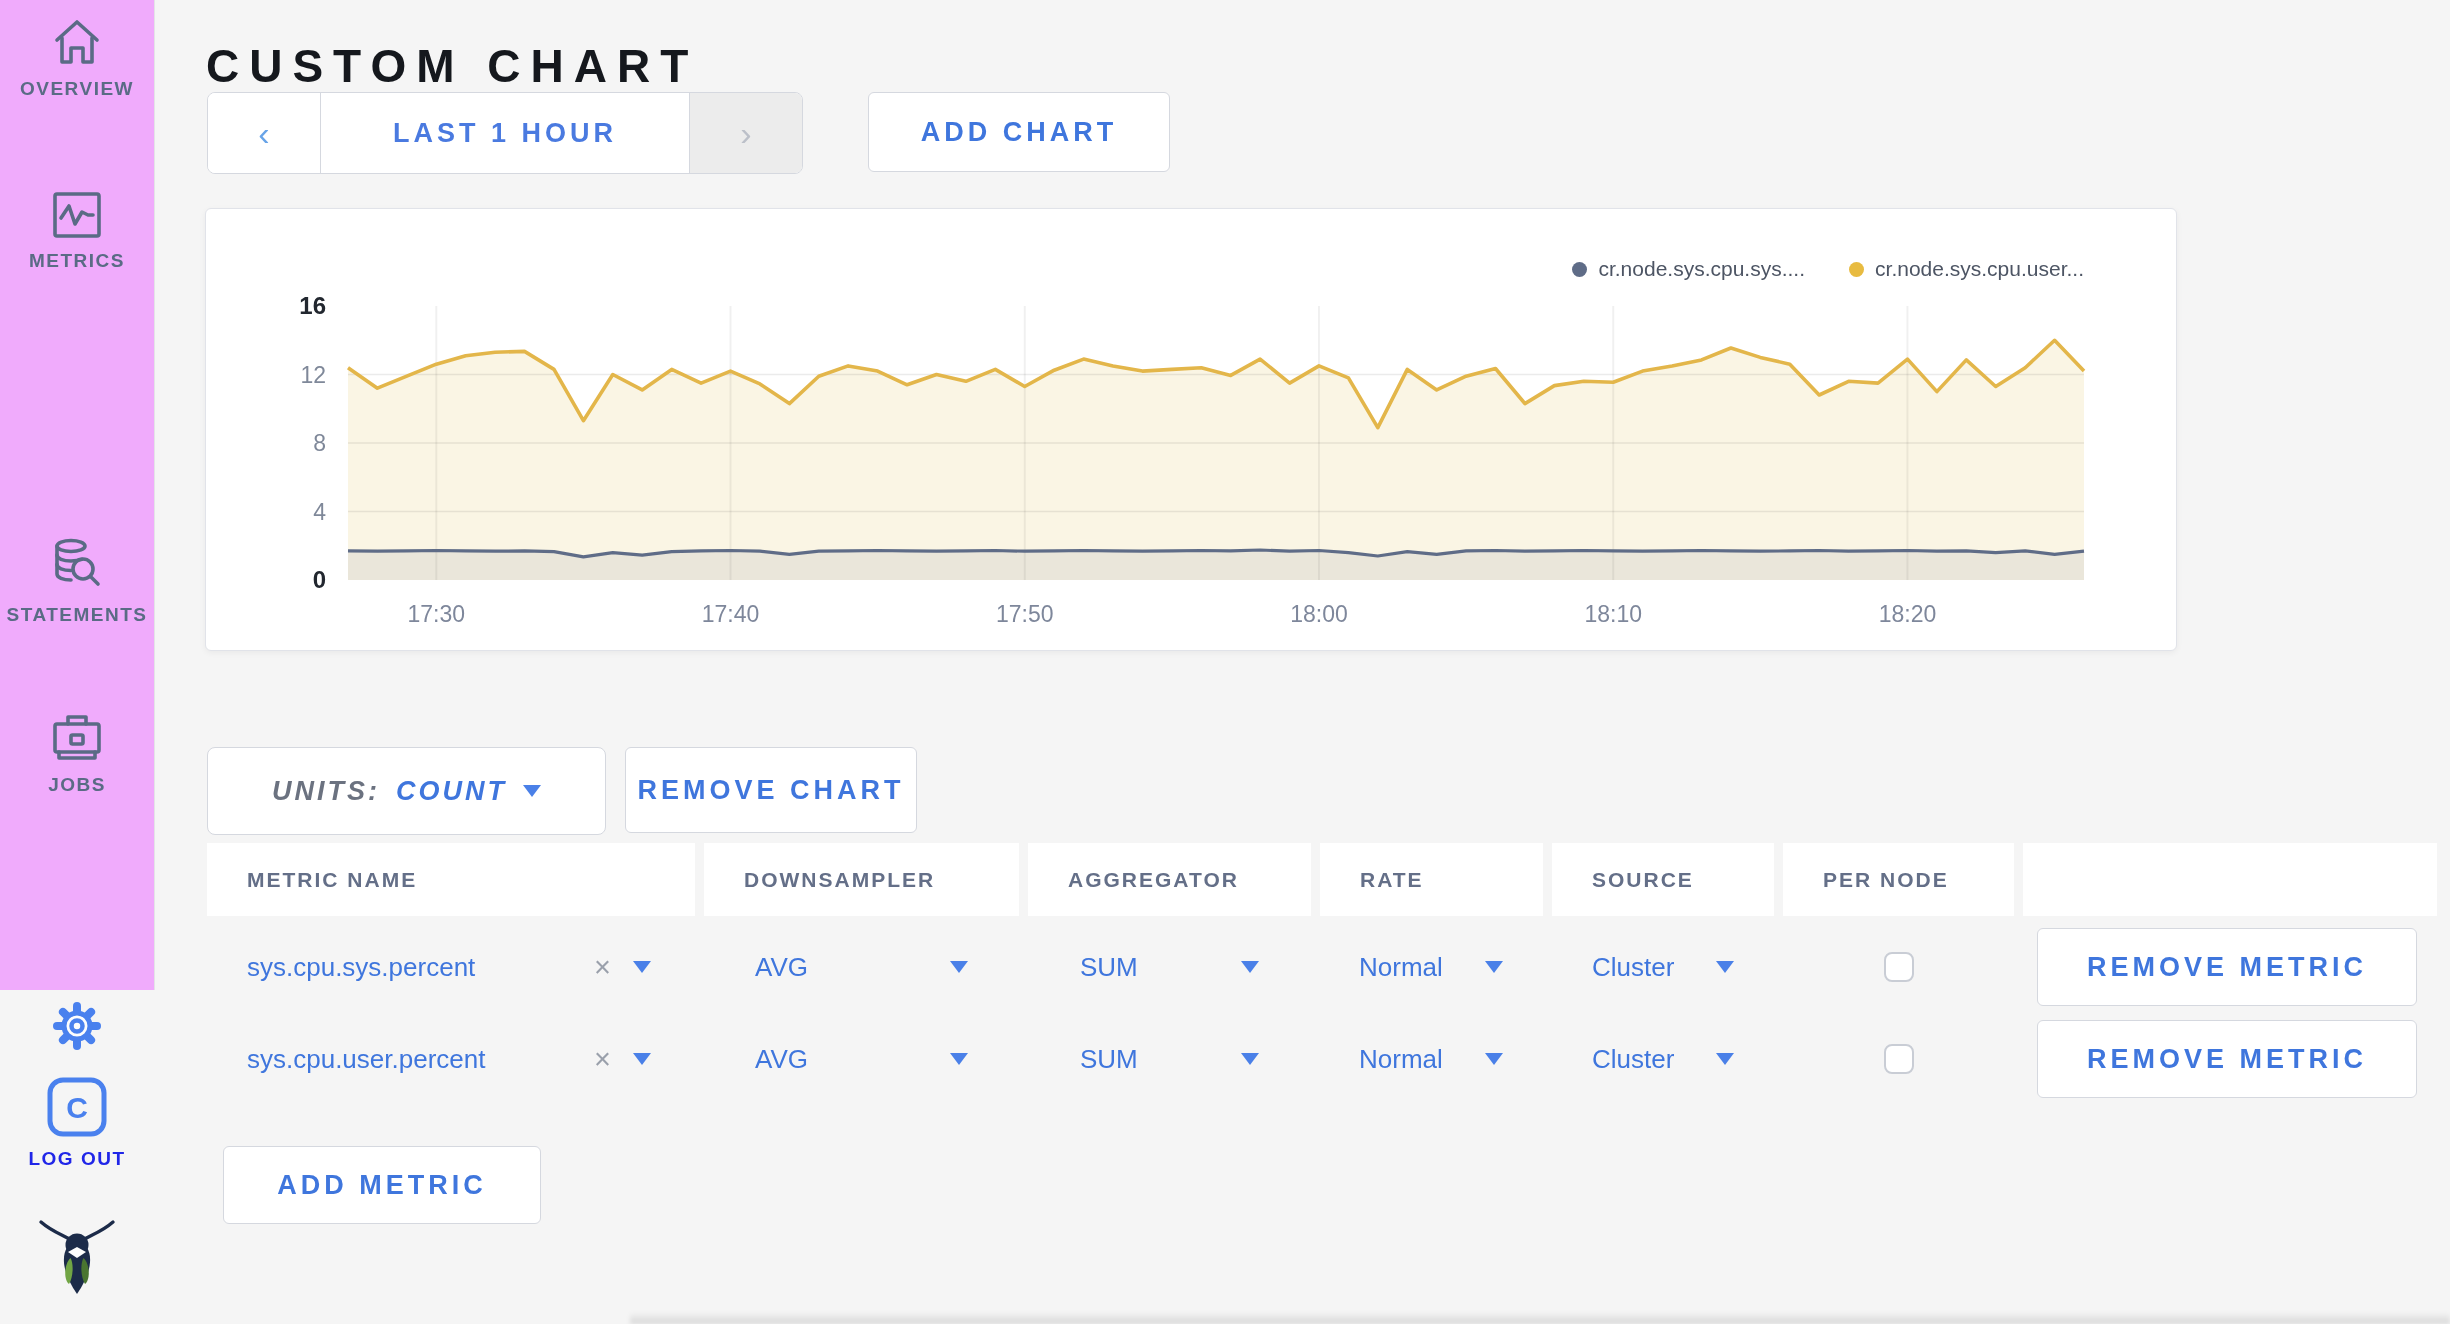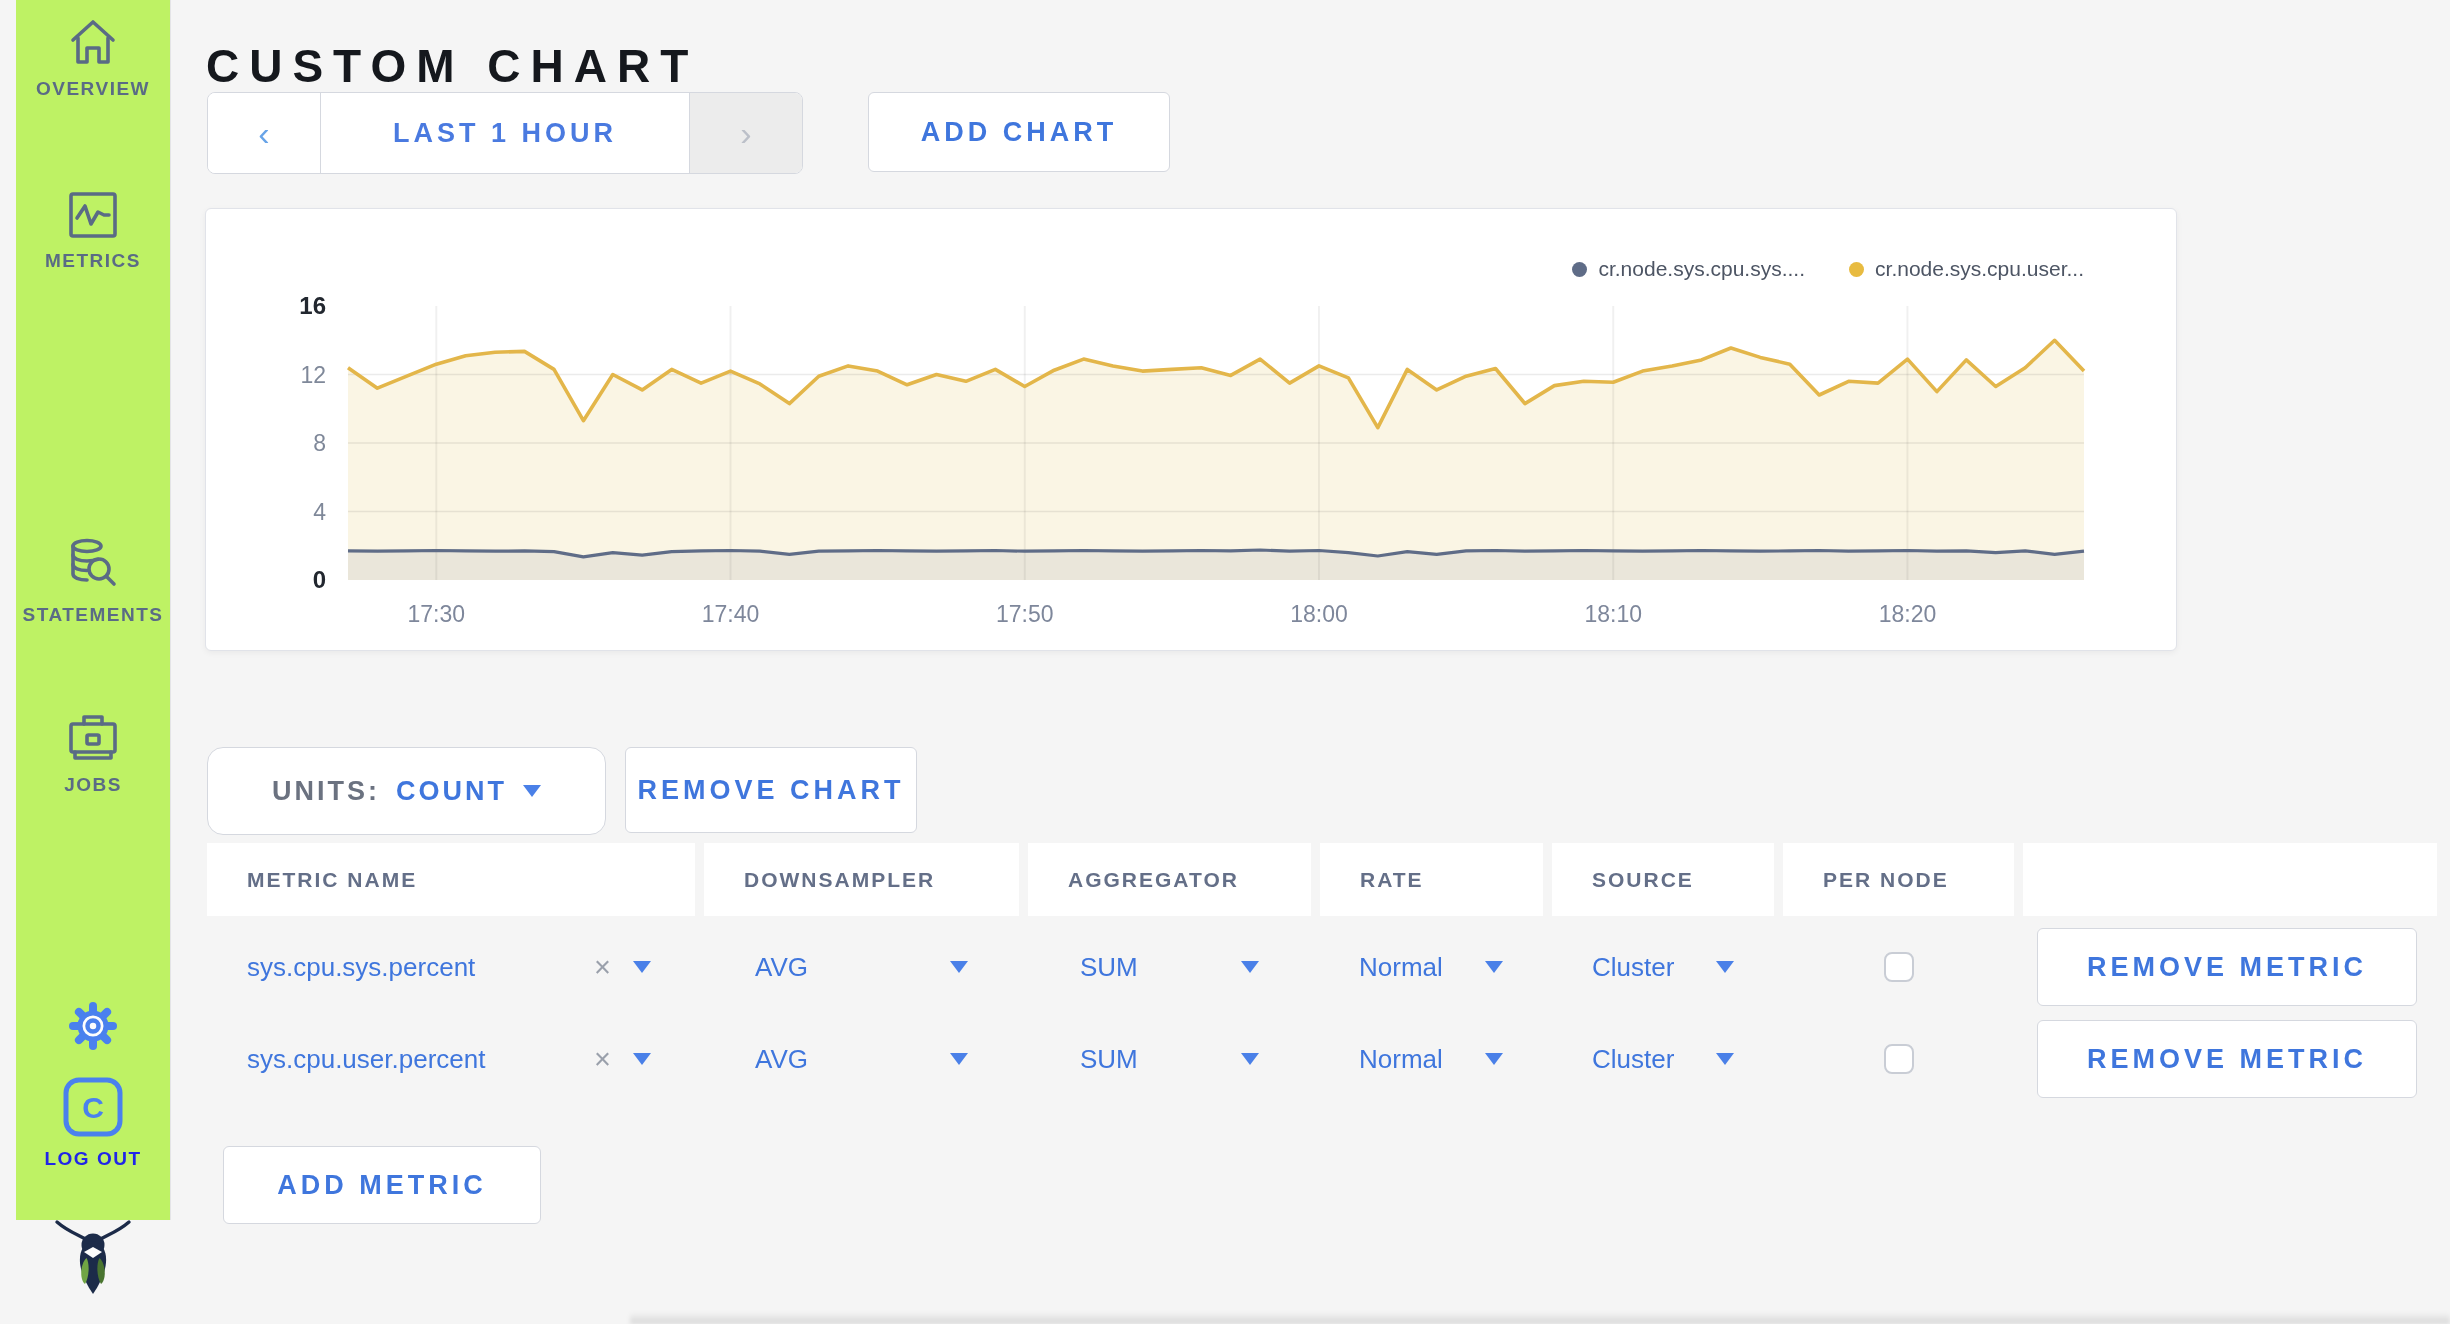--- a/index.html
+++ b/index.html
@@ -2,21 +2,21 @@
 <html><head>
 <meta charset="utf-8">
 <style>
   html,body{margin:0;padding:0;}
   body{
     width:2450px;height:1324px;position:relative;overflow:hidden;
     background:#f5f5f5;font-family:"Liberation Sans",sans-serif;
     -webkit-font-smoothing:antialiased;
   }
   
-  .sidebar{position:absolute;left:0;top:0;width:154px;height:1220px;background:#bef264;border-right:1px solid #e4e4e7;z-index:5;margin-left:16px;}
+  .sidebar{position:absolute;left:0;top:0;width:154px;height:990px;background:#f0abfc;border-right:1px solid #e4e4e7;z-index:5;}
   .side-item{position:absolute;left:0;width:154px;text-align:center;cursor:pointer;}
   .side-item svg{display:block;margin:0 auto;}
   .side-label{display:block;margin-top:10px;font-size:19px;font-weight:bold;letter-spacing:1.5px;color:#5a6b85;}
   .logout-label{color:#2026e8;}
   
   .page-title{position:absolute;left:206px;top:8px;font-size:46px;font-weight:bold;letter-spacing:10px;color:#15181d;}
   .time-selector{position:absolute;left:207px;top:92px;height:80px;display:flex;border:1px solid #d5d8df;border-radius:8px;background:#fff;overflow:hidden;}
   .ts-btn{width:112px;height:80px;display:flex;align-items:center;justify-content:center;font-size:34px;}
   .ts-prev{color:#68a4e8;border-right:1px solid #d5d8df;background:#fff;cursor:pointer;}
   .ts-next{color:#bcc0c9;border-left:1px solid #d5d8df;background:#ececec;cursor:pointer;}
@@ -26,21 +26,21 @@
   
   .chart-card{position:absolute;left:205px;top:208px;width:1970px;height:441px;background:#fff;border:1px solid #e1e3e9;border-radius:6px;box-shadow:0 2px 6px rgba(0,0,0,0.05);}
   .legend{position:absolute;top:48px;right:92px;display:flex;gap:44px;align-items:center;}
   .legend-entry{display:flex;align-items:center;gap:11px;font-size:21px;color:#4d5564;}
   .legend-dot{width:15px;height:15px;border-radius:50%;}
   #chart-svg{position:absolute;left:0;top:0;}
   .ytick{font-size:23px;fill:#7f8899;}
   .ytick-edge{font-size:24px;fill:#22272f;font-weight:bold;}
   .xtick{font-size:23px;fill:#7e879b;}
   
-  .units-box{position:absolute;left:207px;top:747px;width:397px;height:86px;background:#fff;border:1px solid #d5d8df;border-radius:16px;display:flex;align-items:center;justify-content:center;gap:16px;cursor:pointer;}
+  .units-box{position:absolute;left:207px;top:747px;width:397px;height:86px;background:#fff;border:1px solid #d5d8df;border-radius:8px;display:flex;align-items:center;justify-content:center;gap:16px;cursor:pointer;font-style:italic;}
   .units-label{font-size:27px;letter-spacing:3px;color:#6b7280;font-weight:bold;}
   .units-value{font-size:27px;letter-spacing:3px;color:#3f76dd;font-weight:bold;}
   .remove-chart-btn{position:absolute;left:625px;top:747px;width:292px;height:86px;}
   .caret{width:0;height:0;border-left:9px solid transparent;border-right:9px solid transparent;border-top:12px solid #4a80e8;display:inline-block;}
   
   .tbl-header{position:absolute;left:207px;top:843px;display:flex;gap:9px;}
   .tbl-header .hcell{background:#fff;height:73px;line-height:73px;padding-left:40px;box-sizing:border-box;font-size:21px;font-weight:bold;letter-spacing:2px;color:#646f88;}
   .trow{position:absolute;left:207px;display:flex;gap:9px;align-items:center;height:78px;}
   .cell{display:flex;align-items:center;box-sizing:border-box;height:78px;}
   .c1{width:488px;justify-content:space-between;padding-left:40px;padding-right:44px;}

